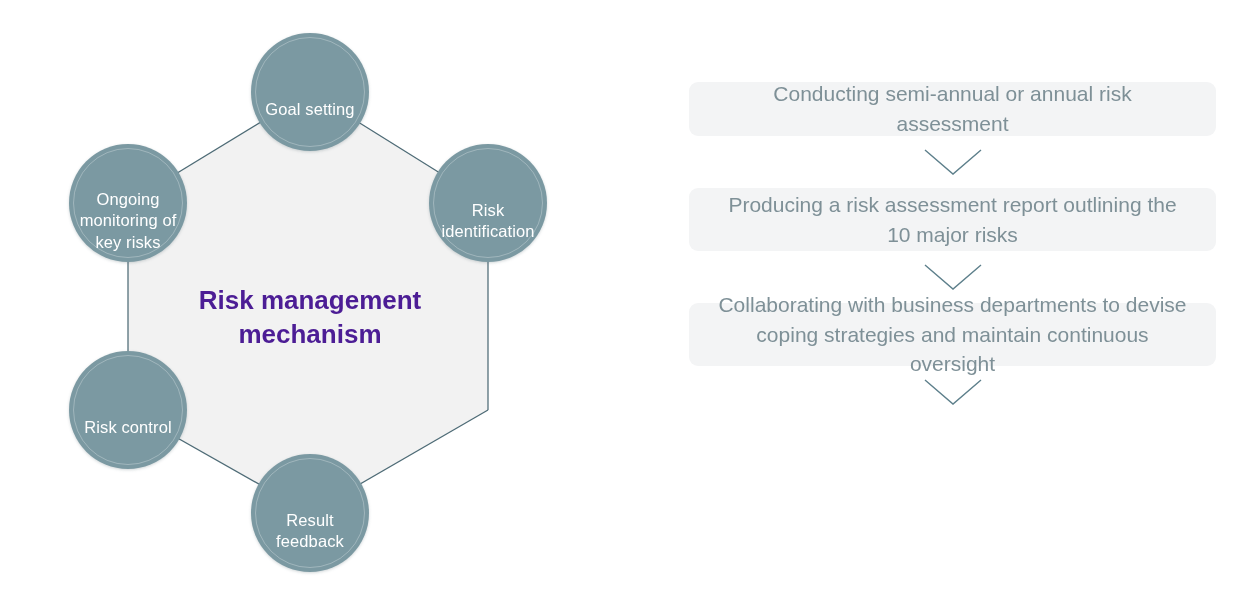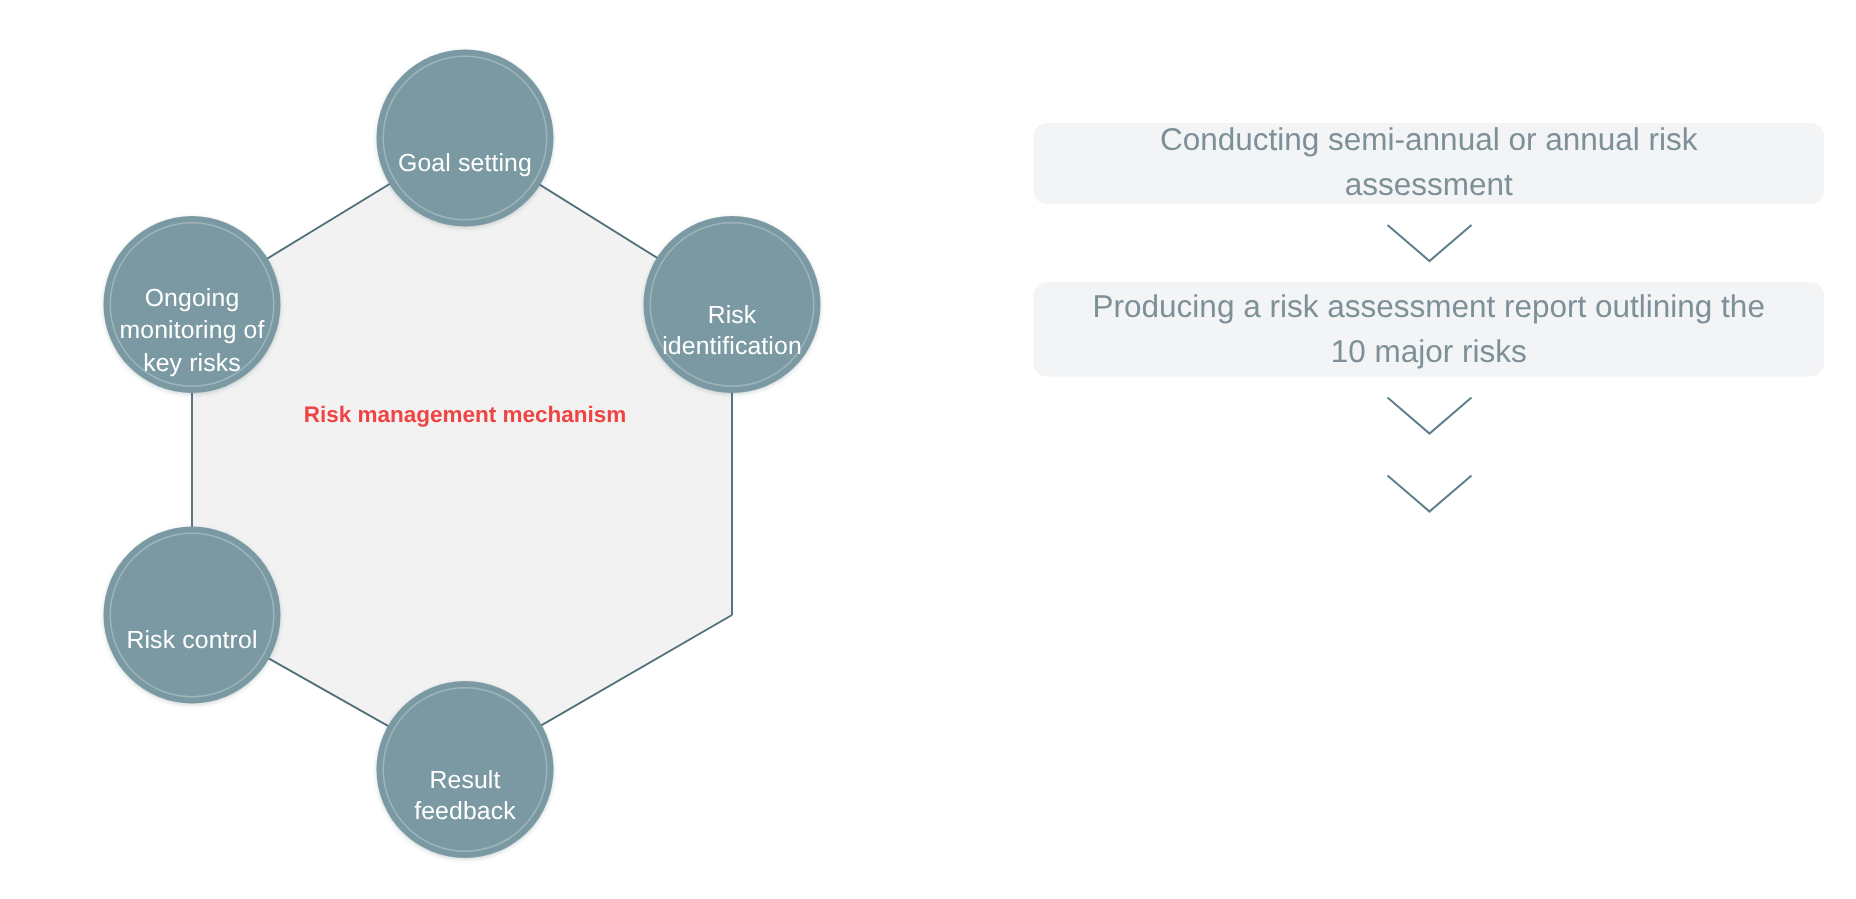--- a/index.html
+++ b/index.html
@@ -59,27 +59,27 @@
   .node-label {
     position: relative;
     z-index: 2;
     padding: 0 6px;
     margin-top: 36px;
   }
 
   #center-title {
     position: absolute;
     left: 185px;
-    top: 267px;
+    top: 283px;
     width: 250px;
     text-align: center;
-    font-size: 15px;
+    font-size: 26px;
     font-weight: bold;
     line-height: 1.32;
-    color: #ef4444;
+    color: #4c1d95;
   }
 
   
   #flow-column {
     position: absolute;
     left: 689px;
     top: 82px;
     width: 527px;
   }
   .flow-box {
@@ -164,20 +164,23 @@
   <div class="flow-box two-line">
     <span>Producing a risk assessment report outlining the 10 major risks</span>
   </div>
 
   <div class="flow-arrow">
     <svg width="62" height="30" viewBox="0 0 62 30">
       <polyline points="3,3 31,27 59,3" fill="none" stroke="#5d7f8b" stroke-width="1.4"></polyline>
     </svg>
   </div>
 
+  <div class="flow-box two-line">
+    <span>Collaborating with business departments to devise coping strategies and maintain continuous oversight</span>
+  </div>
 
   <div class="flow-arrow">
     <svg width="62" height="30" viewBox="0 0 62 30">
       <polyline points="3,3 31,27 59,3" fill="none" stroke="#5d7f8b" stroke-width="1.4"></polyline>
     </svg>
   </div>
 
 </div>
 
 </body></html>

